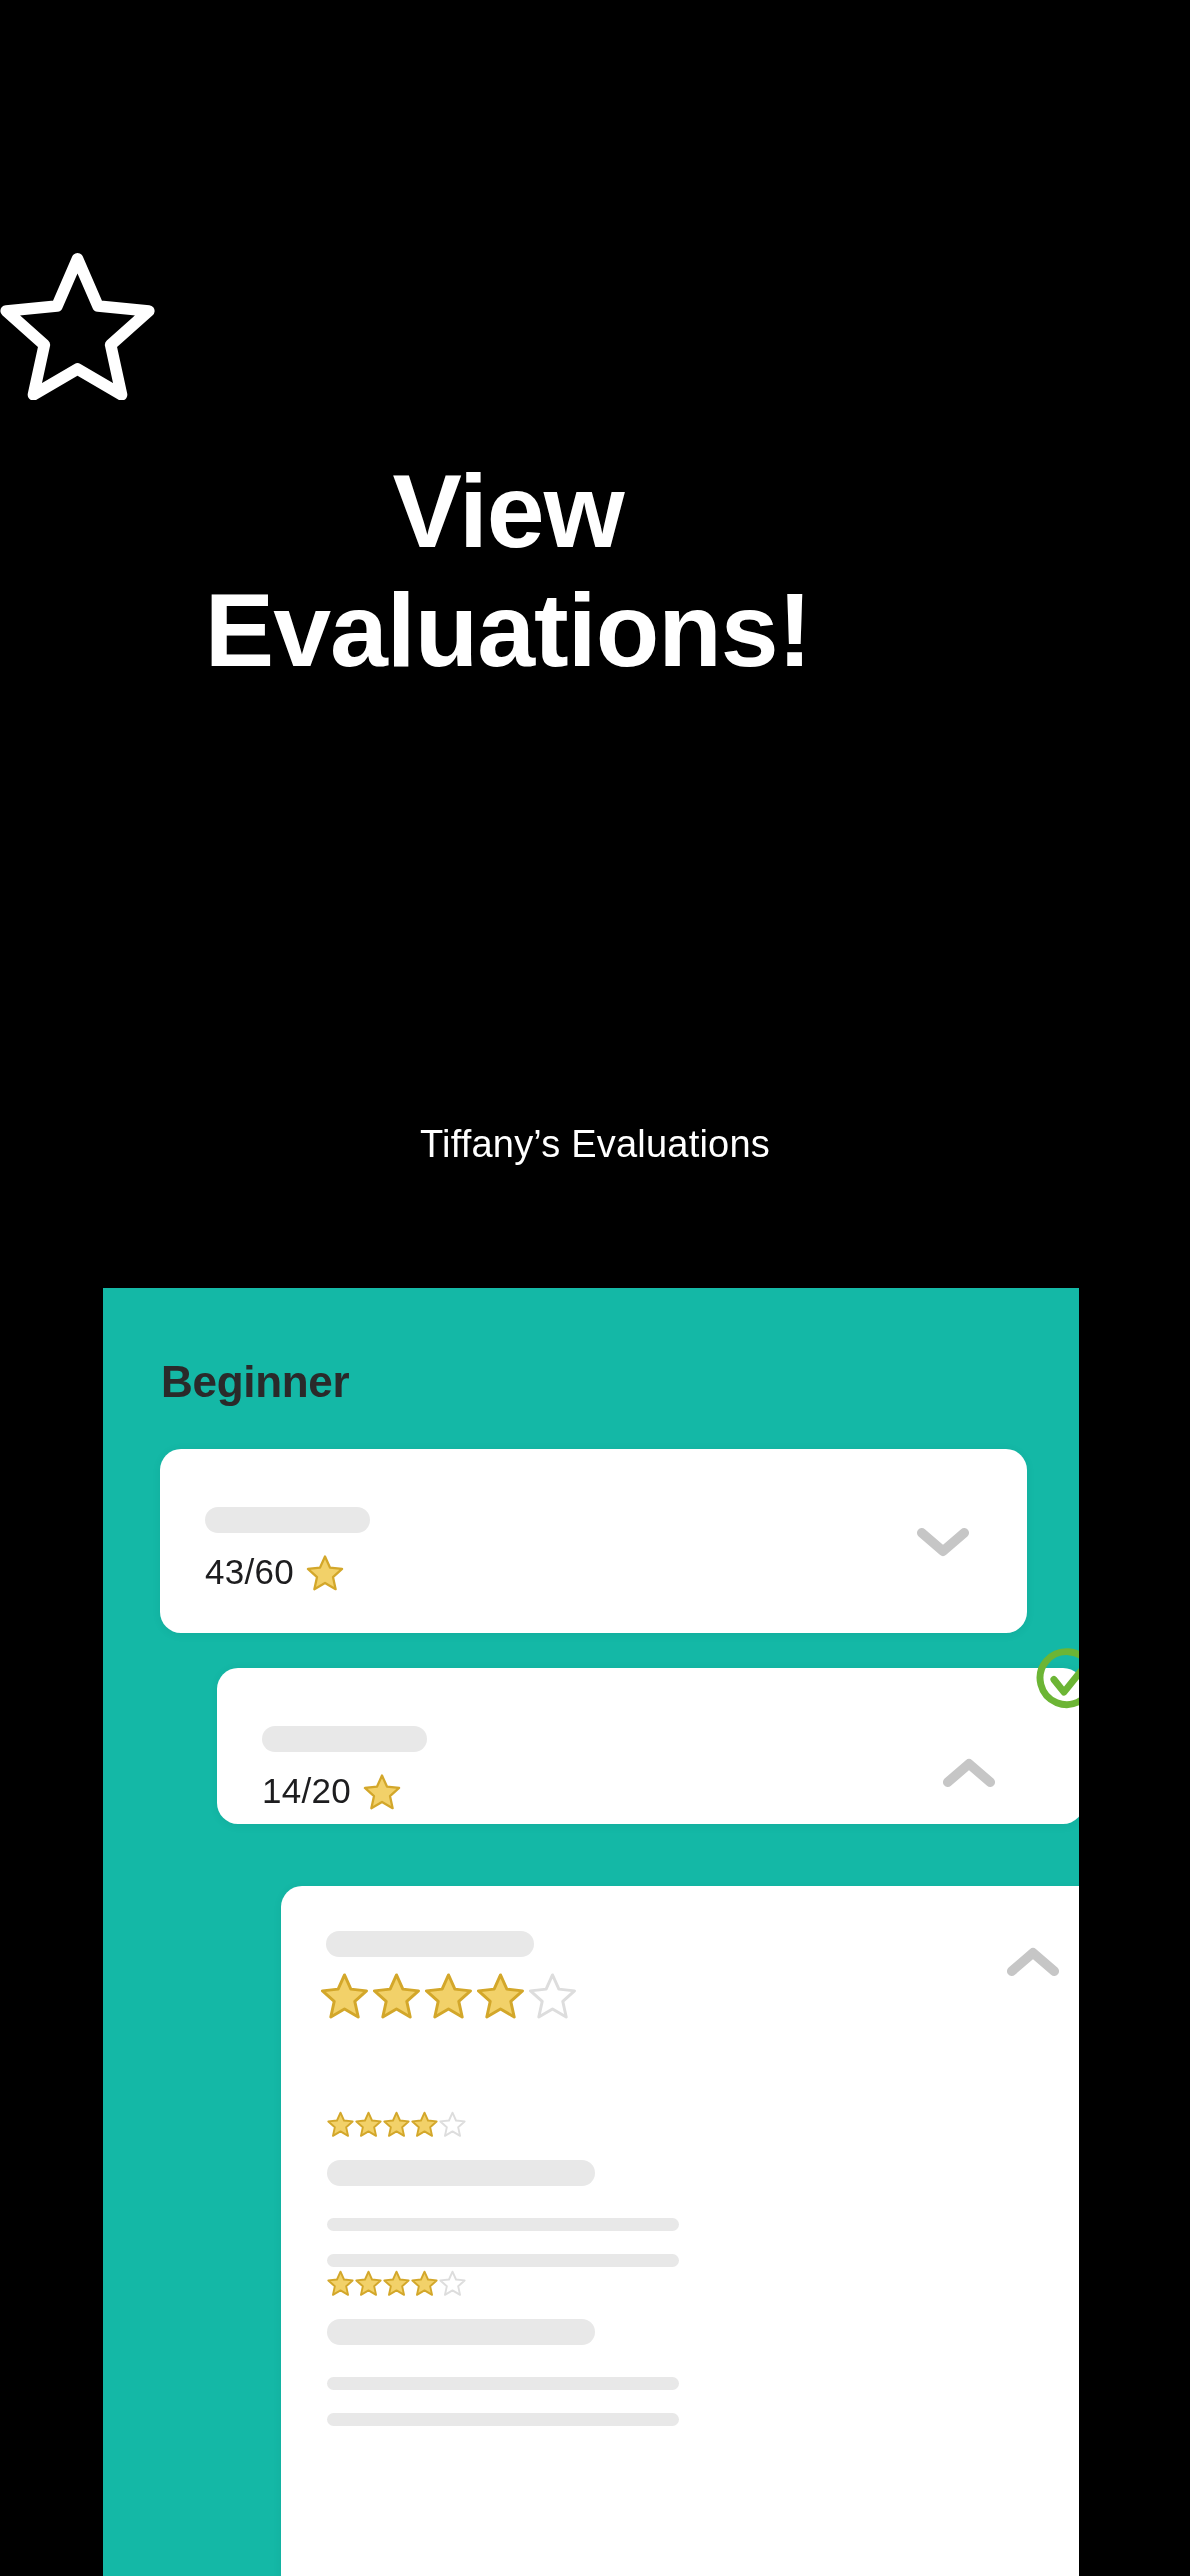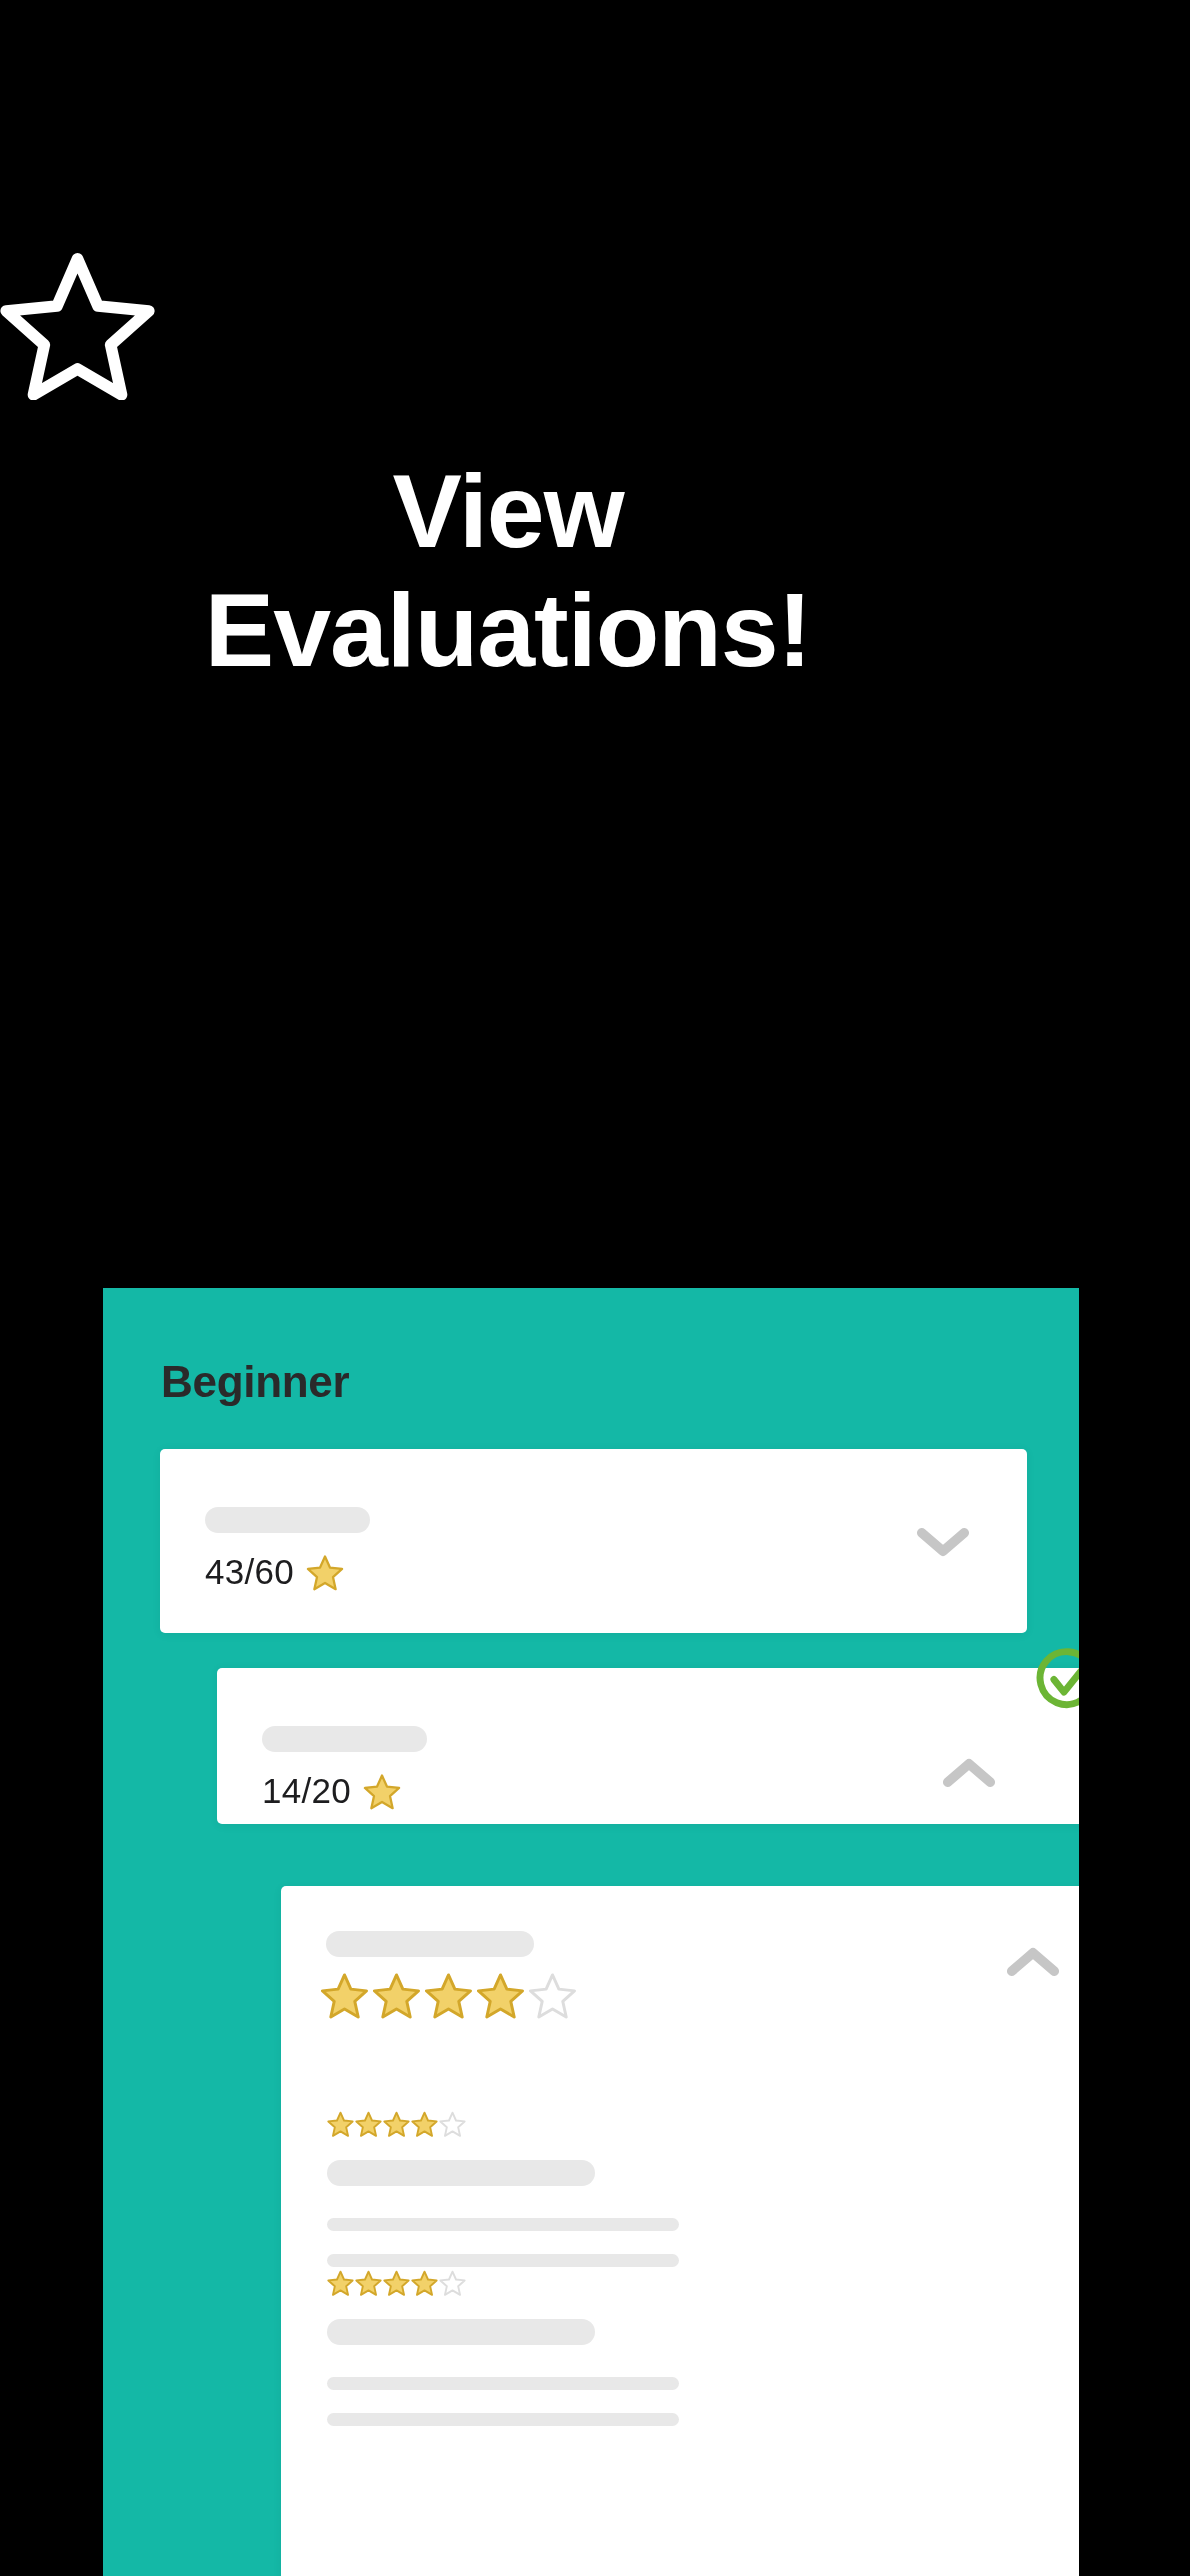--- a/index.html
+++ b/index.html
@@ -75,21 +75,21 @@
     font-size: 44px;
     font-weight: bold;
     color: #2a2a2a;
     letter-spacing: -0.3px;
   }
 
   
   .card {
     position: absolute;
     background: #ffffff;
-    border-radius: 5px;
+    border-radius: 21px;
     box-shadow: 0 1.9px 9.6px rgba(0,0,0,0.06);
   }
 
   .card-level-1 {
     left: 57px;
     top: 161px;
     width: 867px;
     height: 184px;
   }
   .card-level-2 {
@@ -154,20 +154,21 @@
 
   <svg class="hero-star" viewBox="0 0 100 96">
     <path d="M50 5 L63.2 35.4 L96 38.6 L71.4 60.5 L78.4 92.7 L50 76 L21.6 92.7 L28.6 60.5 L4 38.6 L36.8 35.4 Z" fill="none" stroke="#ffffff" stroke-width="7.5" stroke-linejoin="round" stroke-linecap="round"></path>
   </svg>
 
   <div class="hero-title">
     <span class="line1">View</span>
     <span class="line2">Evaluations!</span>
   </div>
 
+  <div class="hero-subtitle">Tiffany’s Evaluations</div>
 </div>
 
 <div class="panel">
 
   <div class="panel-heading">Beginner</div>
 
   <div class="card card-level-1">
     <div class="skeleton" style="left:45px; top:58px; width:165px; height:26px;"></div>
 
     <div class="score-row" style="left:45px; top:103px;">

